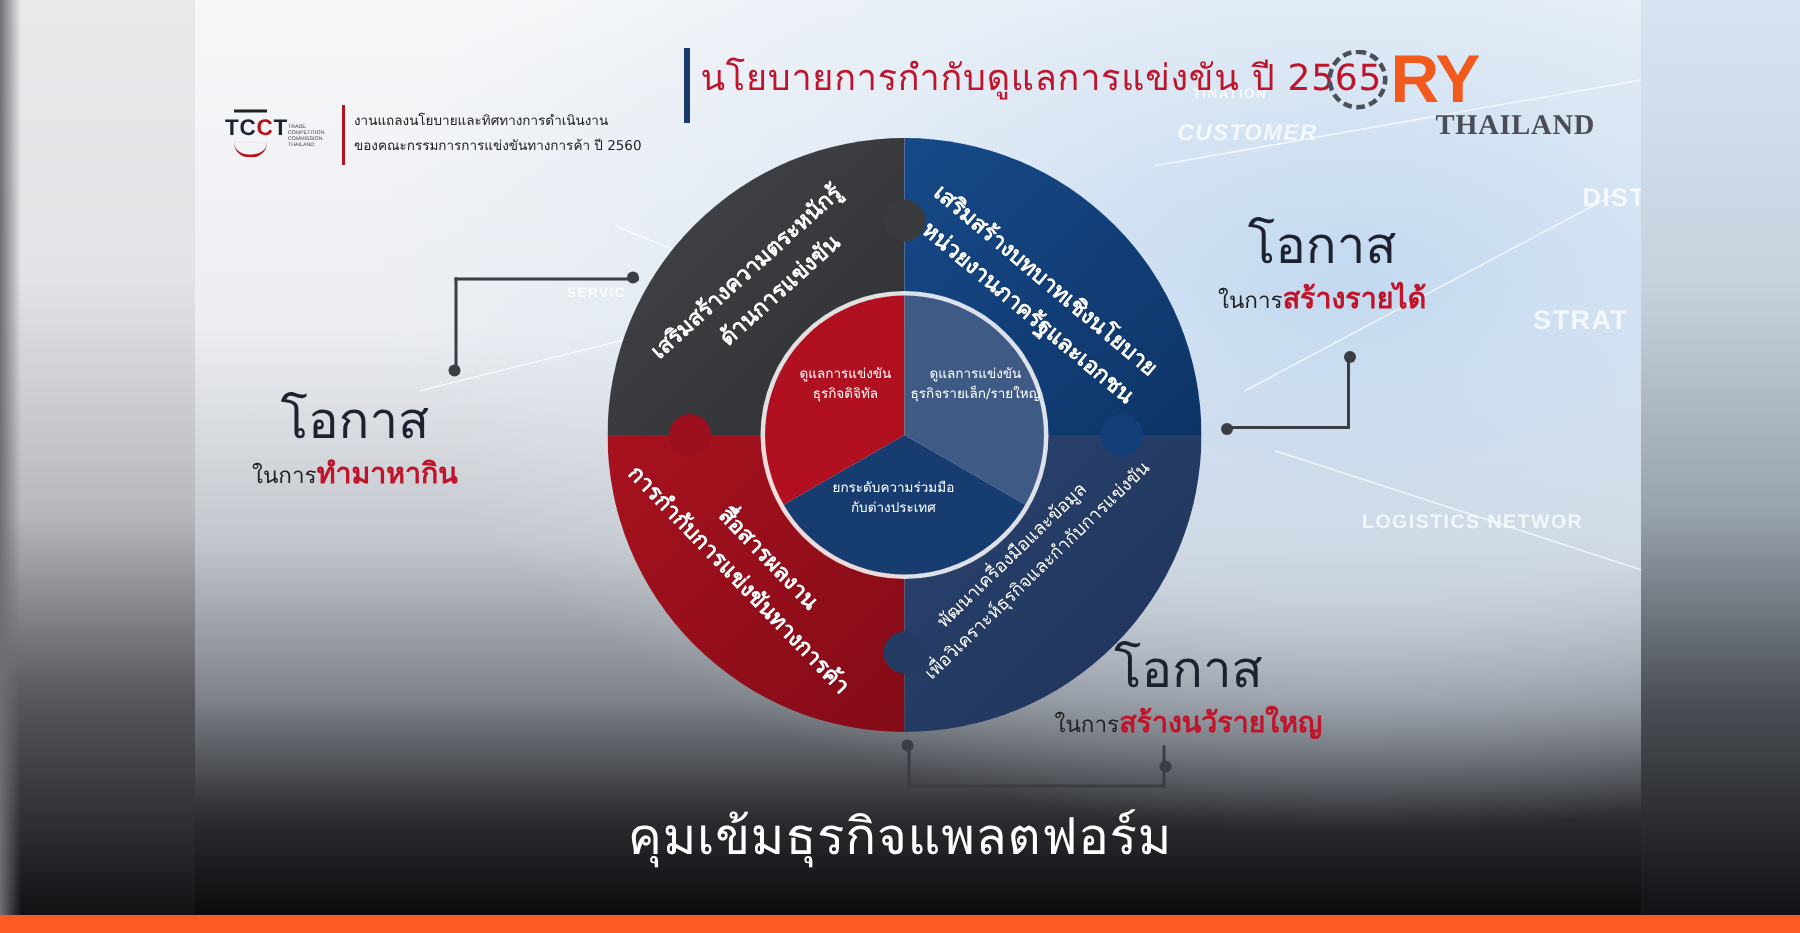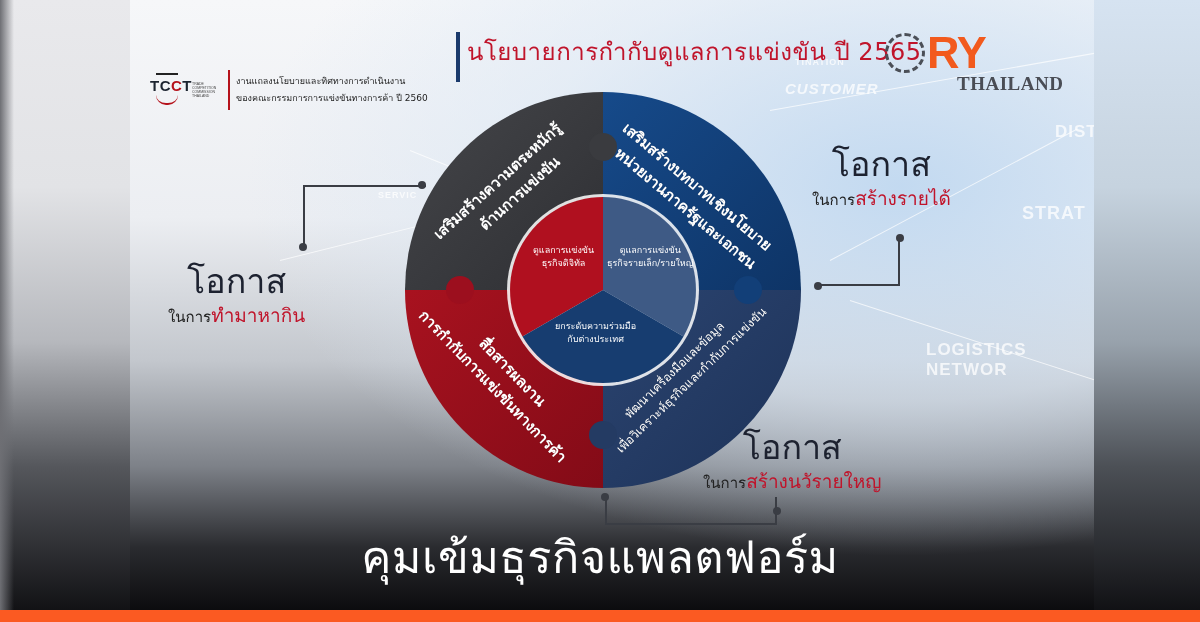--- a/index.html
+++ b/index.html
@@ -53,45 +53,45 @@
     
     .wheel { position: absolute; left: 405px; top: 92px; width: 396px; height: 396px; }
     .wheel svg { width: 100%; height: 100%; }
     .ring-label { position: absolute; color: #fff; font-size: 15px; font-weight: bold; white-space: nowrap; transform-origin: center center; text-shadow: 0 0 1px rgba(0,0,0,0.3); }
     .center-label { position: absolute; color: #fff; font-size: 9px; text-align: center; line-height: 13px; white-space: nowrap; }
 
     
     .opp { position: absolute; text-align: center; }
     .opp-title { font-size: 34px; color: #1d2230; line-height: 38px; }
     .opp-sub { font-size: 15px; color: #222; }
-    .opp-sub .accent { color: #c0142b; font-size: 19px; font-weight: normal; }
+    .opp-sub .accent { color: #c0142b; font-size: 19px; font-weight: bold; }
 
     .connector { position: absolute; border-color: #3a3d44; border-style: solid; border-width: 0; }
     .dot { position: absolute; width: 8px; height: 8px; border-radius: 50%; background: #3a3d44; }
 
-    .caption { position: absolute; left: 0; top: 528px; width: 1200px; text-align: center; color: #fff; font-size: 45px; line-height: 60px; letter-spacing: 0.5px; }
+    .caption { position: absolute; left: 0; top: 528px; width: 1200px; text-align: center; color: #fff; font-size: 34px; line-height: 60px; letter-spacing: 0.5px; }
     .bottom-bar { position: absolute; left: 0; bottom: 0; width: 1200px; height: 12px; background: #fb5a22; }
   </style>
 </head>
 <body>
 
 <div class="bg-blur-left"></div>
 <div class="bg-blur-right"></div>
 
 <div class="slide">
 
   <div class="net-line" style="left:280px;top:150px;width:420px;transform:rotate(22deg);"></div>
   <div class="net-line" style="left:640px;top:110px;width:330px;transform:rotate(-10deg);"></div>
   <div class="net-line" style="left:700px;top:260px;width:280px;transform:rotate(-28deg);"></div>
   <div class="net-line" style="left:720px;top:300px;width:260px;transform:rotate(18deg);"></div>
   <div class="net-line" style="left:150px;top:260px;width:200px;transform:rotate(-14deg);"></div>
   <span class="bg-word" style="left:655px;top:80px;font-size:15px;font-style:italic;">CUSTOMER</span>
   <span class="bg-word" style="left:925px;top:122px;font-size:17px;">DIST</span>
   <span class="bg-word" style="left:892px;top:203px;font-size:18px;">STRAT</span>
-  <span class="bg-word" style="left:796px;top:340px;font-size:17px;">LOGISTICS NETWOR</span>
+  <span class="bg-word" style="left:778px;top:340px;font-size:13px;">LOGISTICS NETWOR</span>
   <span class="bg-word" style="left:248px;top:190px;font-size:9px;">SERVIC</span>
   <span class="bg-word" style="left:665px;top:57px;font-size:9px;">TINATION</span>
 </div>
 
 <div class="logo">
   <div class="logo-mark">
     <div class="bar"></div>
     <div class="letters"><span>TC<span class="red">C</span>T</span></div>
     <div class="smile"></div>
   </div>

